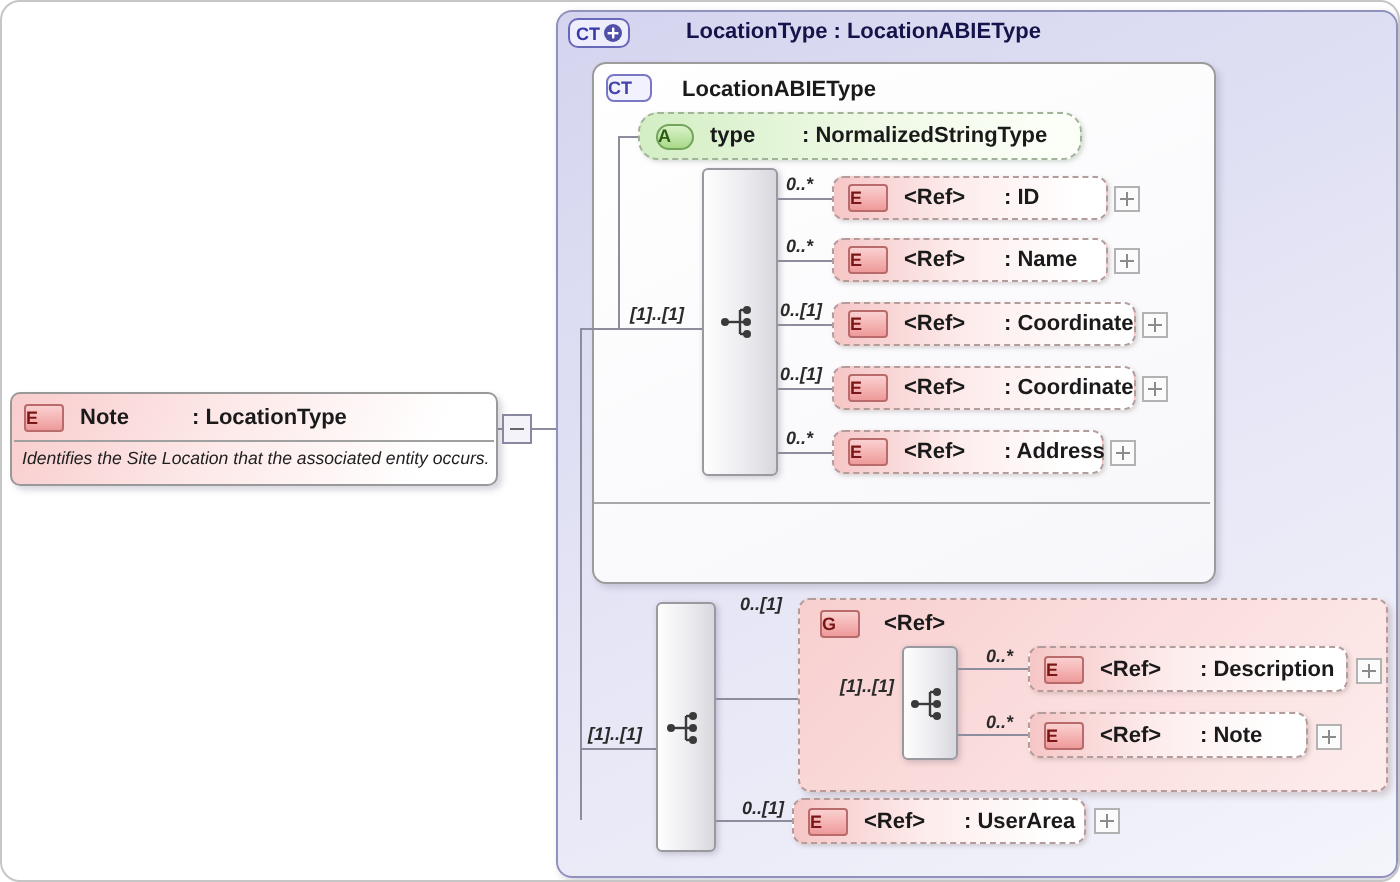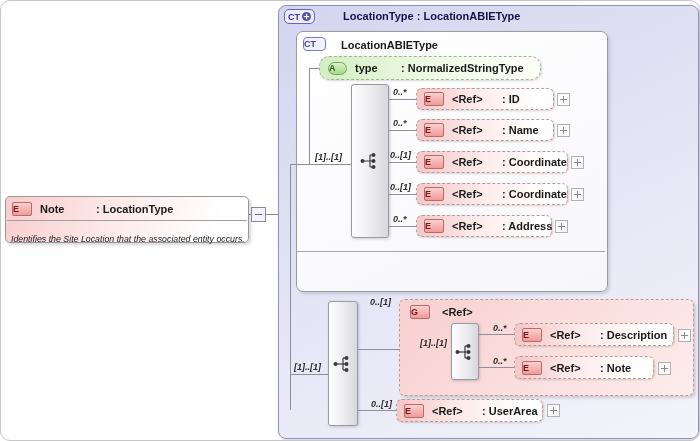--- a/index.html
+++ b/index.html
@@ -50,21 +50,21 @@
 
   <div class="ln" style="left:246px;top:213px;width:43px;height:1px"></div>
 
   <div class="box-site">
     <div style="display:flex;align-items:center;height:23px">
       <span class="badge e" style="margin-left:6px">E</span>
       <span class="ref" style="width:56px">Note</span>
       <span class="typ">: LocationType</span>
     </div>
     <div style="position:absolute;left:1px;right:1px;top:23px;height:1px;background:#a0a0a0"></div>
-    <div class="annot" style="left:5px;top:37px;width:236px;white-space:nowrap;font-size:8.8px">Identifies the Site Location that the associated entity occurs.</div>
+    <div class="annot" style="left:5px;top:27px;width:236px;white-space:nowrap;font-size:8.8px">Identifies the Site Location that the associated entity occurs.</div>
   </div>
 
   <div class="minus"></div>
 
   <div class="panel"></div>
   <span class="badge ctp" style="position:absolute;left:283px;top:8px">
     <span>CT</span>
     <svg width="9" height="9" viewBox="0 0 9 9">
       <circle cx="4.5" cy="4.5" r="4.5" fill="#5050a8"></circle>
       <rect x="1.8" y="4" width="5.4" height="1.2" fill="#fff"></rect>

